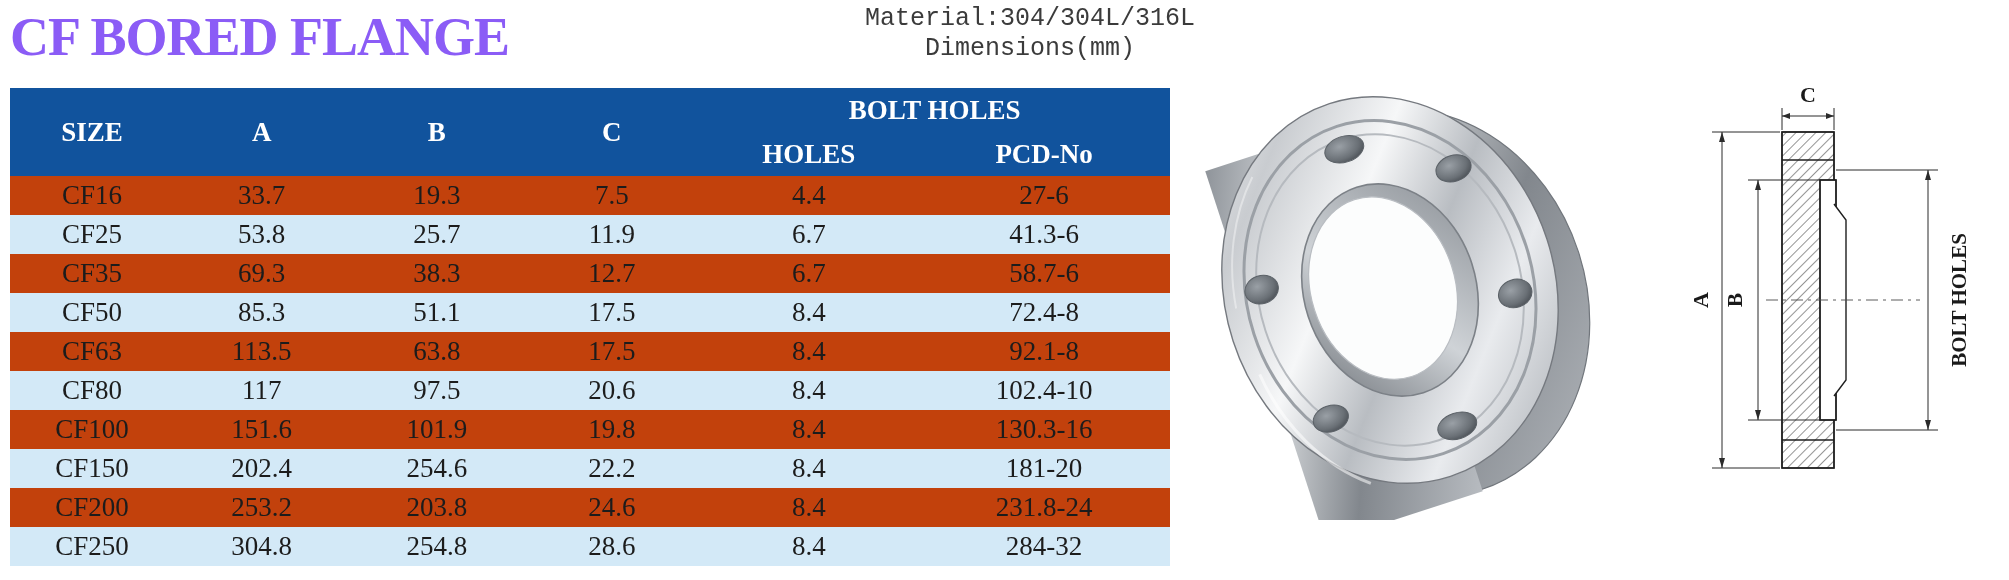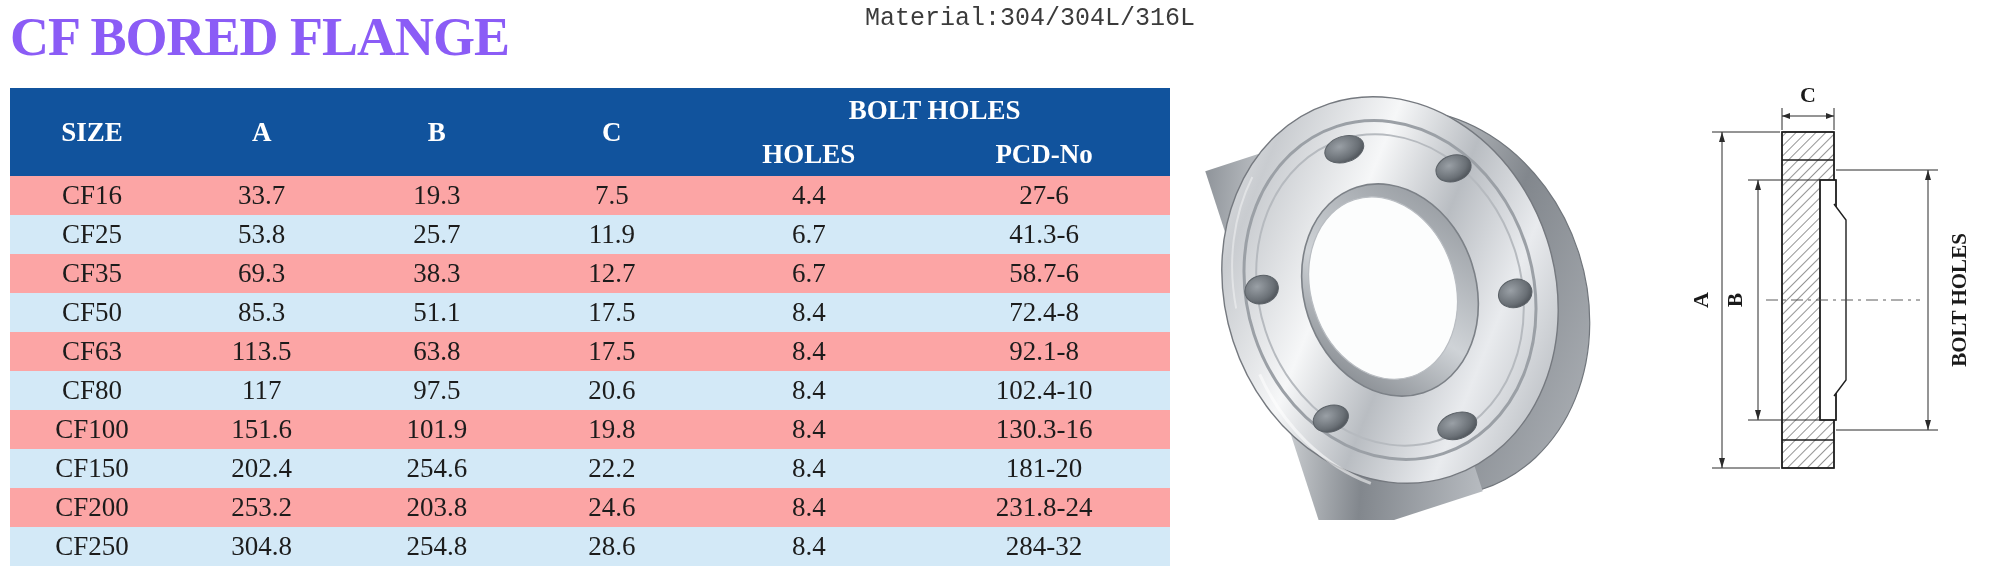--- a/index.html
+++ b/index.html
@@ -72,21 +72,21 @@
   }
   table.spec thead .sub-head {
     height: 44px;
     font-size: 26px;
   }
   table.spec thead .tall {
     height: 88px;
     font-size: 29px;
   }
   table.spec tbody td {
-    background: #fca5a5;
+    background: #c2410c;
     color: #1c1c1c;
     font-family: "Liberation Serif", serif;
     font-size: 27px;
     text-align: center;
     height: 39px;
     padding: 0;
     border: none;
   }
   table.spec tbody tr:nth-child(even) td { background: #d3e9f7; }
 
@@ -107,20 +107,21 @@
   }
   .fig-svg { display: block; }
 </style>
 </head>
 <body>
 
 <div id="page-title">CF BORED FLANGE</div>
 
 <div id="material-note">
   <div>Material:304/304L/316L</div>
+  <div>Dimensions(mm)</div>
 </div>
 
 <div id="spec-table-wrap">
   <table class="spec">
     <colgroup>
       <col style="width:150px">
       <col style="width:160px">
       <col style="width:160px">
       <col style="width:160px">
       <col style="width:200px">

